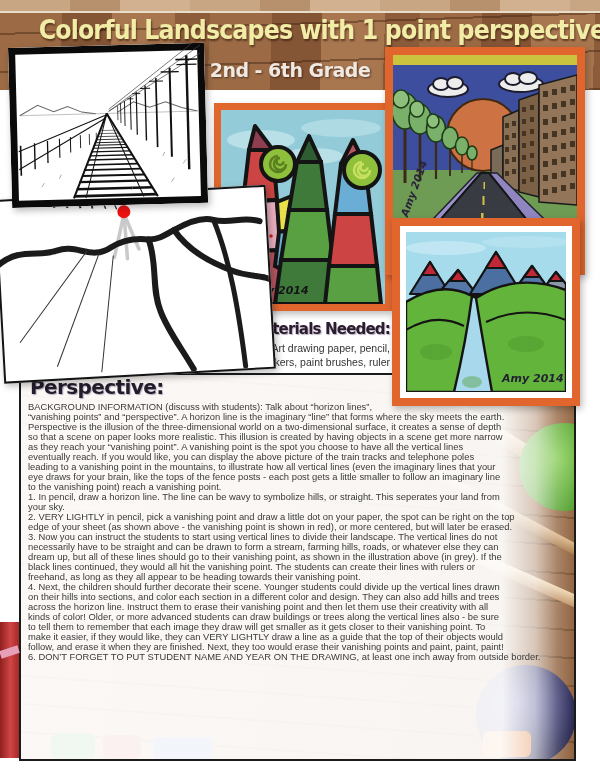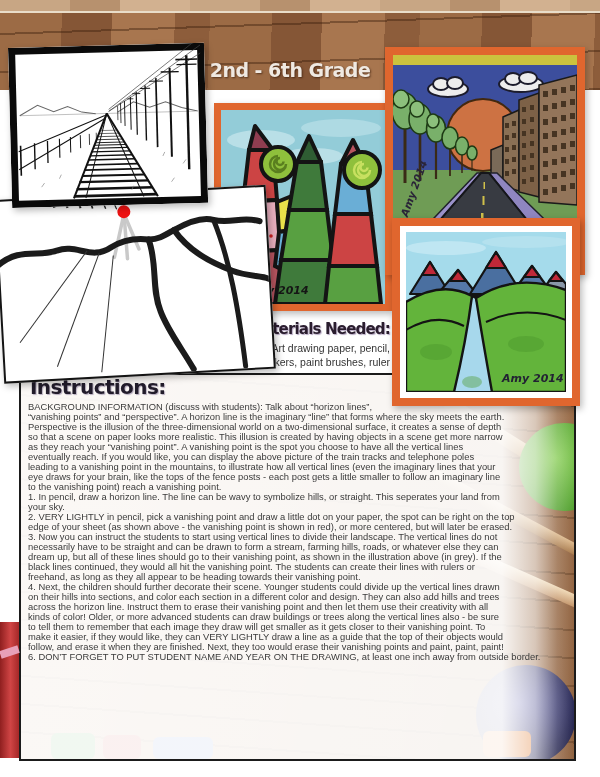--- a/index.html
+++ b/index.html
@@ -73,38 +73,41 @@
   .red-bottle .stripe{position:absolute;left:0;top:26px;width:19px;height:8px;
     background:#e8a0b8;transform:rotate(-18deg);}
 </style>
 </head>
 <body>
 
 <div class="page">
 
   <div class="wood-top-strip"></div>
   <div class="wood-band"></div>
+  <div class="title-wrap">
+    <span class="title">Colorful Landscapes with 1 point perspective</span>
+  </div>
   <div class="subtitle">2nd - 6th Grade</div>
 
   <div class="red-bottle">
     <div class="stripe"></div>
   </div>
 
   <div class="photo-frame">
     <div class="ph brush1"></div>
     <div class="ph brush2"></div>
     <div class="ph brush3"></div>
     <div class="ph paintpot"></div>
     <div class="ph jar"></div>
     <div class="ph blob-g"></div>
     <div class="ph blob-r"></div>
     <div class="ph blob-b"></div>
     <div class="ph blob-o"></div>
     <div class="photo-overlay"></div>
-    <h2 class="instr-head">Instructions:</h2>
+    <h2 class="instr-head">Perspective:</h2>
     <div class="instr-body">BACKGROUND INFORMATION (discuss with students):  Talk about “horizon lines”,
 “vanishing points” and “perspective”. A horizon line is the imaginary “line” that forms where the sky meets the earth.
 Perspective is the illusion of the three-dimensional world on a two-dimensional surface, it creates a sense of depth
 so that a scene on paper looks more realistic.  This illusion is created by having objects in a scene get more narrow
 as they reach your “vanishing point”.  A vanishing point is the spot you choose to have all the vertical lines
 eventually reach.  If you would like, you can display the above picture of the train tracks and telephone poles
 leading to a vanishing point in the mountains, to illustrate how all vertical lines (even the imaginary lines that your
 eye draws for your brain, like the tops of the fence posts - each post gets a little smaller to follow an imaginary line
 to the vanishing point) reach a vanishing point.
 1. In pencil, draw a horizon line.  The line can be wavy to symbolize hills, or straight. This seperates your land from

